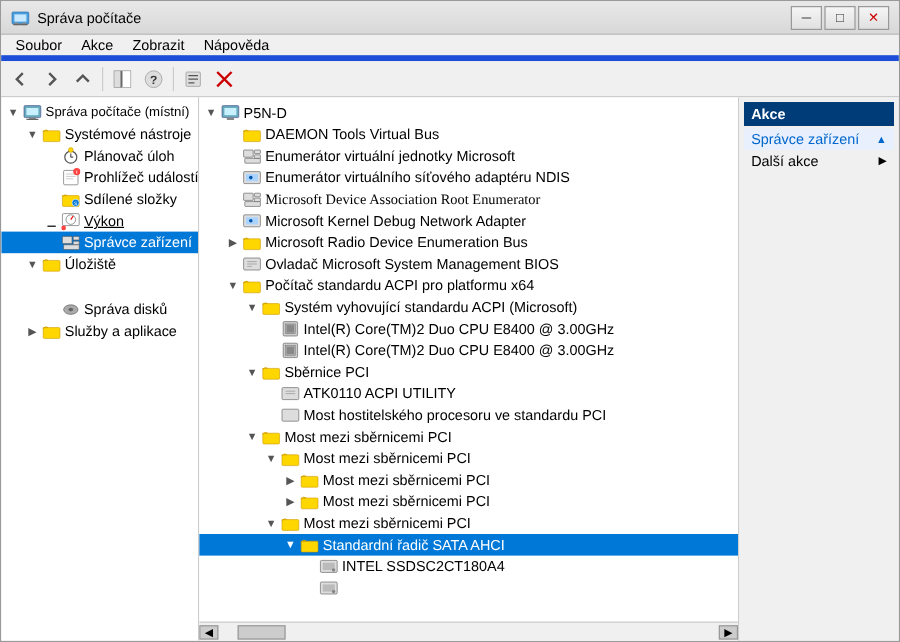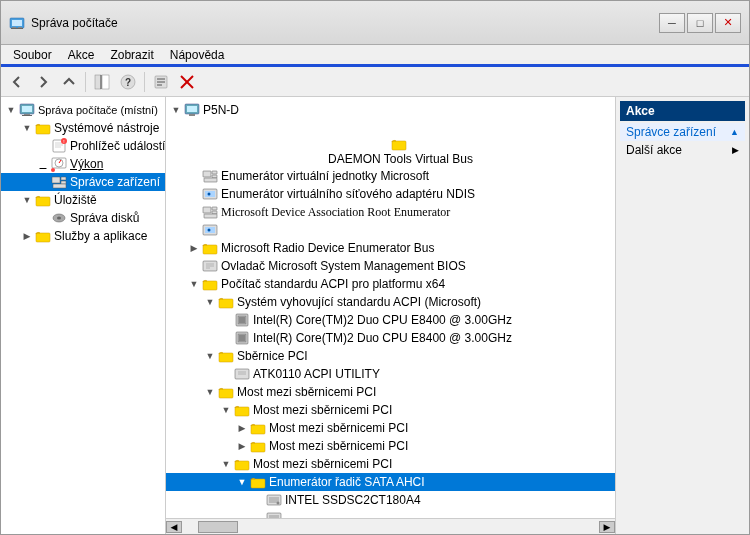--- a/index.html
+++ b/index.html
@@ -14,21 +14,21 @@
     .window {
       width: 750px;
       height: 535px;
       border: 1px solid #999;
       display: flex;
       flex-direction: column;
       background: #f0f0f0;
     }
     .title-bar {
       background: linear-gradient(to bottom, #e8e8e8, #d8d8d8);
-      height: 44px;
+      height: 28px;
       display: flex;
       align-items: center;
       padding: 0 8px;
       border-bottom: 1px solid #aaa;
       justify-content: space-between;
     }
     .title-bar-left {
       display: flex;
       align-items: center;
       gap: 6px;
@@ -61,21 +61,21 @@
       font-size: 11px;
       color: #333;
     }
     .title-btn.close { color: #c00; }
     .menu-bar {
       background: #f0f0f0;
       height: 22px;
       display: flex;
       align-items: center;
       padding: 0 4px;
-      border-bottom: 3px solid #1d4ed8;
+      border-bottom: 5px solid #1d4ed8;
     }
     .menu-item {
       padding: 2px 8px;
       cursor: pointer;
       font-size: 12px;
       color: #000;
     }
     .toolbar {
       background: #f0f0f0;
       height: 30px;
@@ -322,36 +322,60 @@
         <span class="tree-expand">▼</span>
         <span class="item-icon">
           <svg width="16" height="16" viewBox="0 0 16 16">
             <rect x="1" y="5" width="14" height="9" rx="1" fill="#ffd700" stroke="#cc9900" stroke-width="0.5"></rect>
             <path d="M1 6 Q3 3 5 5 L1 5 Z" fill="#ffd700" stroke="#cc9900" stroke-width="0.5"></path>
           </svg>
         </span>
         <span class="item-text">Systémové nástroje</span>
       </div>
 
+      <div class="left-tree-item" style="padding-left:34px;">
+        <span class="tree-expand" style="color:transparent;">▶</span>
+        <span class="item-icon">
+          <svg width="16" height="16" viewBox="0 0 16 16">
+            <circle cx="8" cy="9" r="5" fill="#fff" stroke="#555" stroke-width="1"></circle>
+            <line x1="8" y1="9" x2="8" y2="6" stroke="#555" stroke-width="1"></line>
+            <line x1="8" y1="9" x2="10" y2="9" stroke="#555" stroke-width="1"></line>
+            <circle cx="8" cy="3" r="2" fill="#ffd700" stroke="#cc9900" stroke-width="0.5"></circle>
+          </svg>
+        </span>
+        <span class="item-text">Plánovač úloh</span>
+      </div>
 
       <div class="left-tree-item" style="padding-left:34px;">
         <span class="tree-expand" style="color:transparent;">▶</span>
         <span class="item-icon">
           <svg width="16" height="16" viewBox="0 0 16 16">
             <rect x="2" y="2" width="12" height="12" rx="1" fill="#fff" stroke="#555" stroke-width="0.5"></rect>
             <line x1="4" y1="5" x2="12" y2="5" stroke="#aaa" stroke-width="0.5"></line>
             <line x1="4" y1="7" x2="12" y2="7" stroke="#aaa" stroke-width="0.5"></line>
             <line x1="4" y1="9" x2="10" y2="9" stroke="#aaa" stroke-width="0.5"></line>
             <circle cx="13" cy="3" r="3" fill="#ff4444"></circle>
             <text x="13" y="5" text-anchor="middle" font-size="4" fill="#fff" font-weight="bold">!</text>
           </svg>
         </span>
         <span class="item-text">Prohlížeč událostí</span>
       </div>
 
+      <div class="left-tree-item" style="padding-left:34px;">
+        <span class="tree-expand" style="color:transparent;">▶</span>
+        <span class="item-icon">
+          <svg width="16" height="16" viewBox="0 0 16 16">
+            <rect x="1" y="5" width="14" height="9" rx="1" fill="#ffd700" stroke="#cc9900" stroke-width="0.5"></rect>
+            <path d="M1 6 Q3 3 5 5 L1 5 Z" fill="#ffd700" stroke="#cc9900" stroke-width="0.5"></path>
+            <circle cx="12" cy="11" r="3" fill="#0078d7" stroke="#fff" stroke-width="0.5"></circle>
+            <text x="12" y="13" text-anchor="middle" font-size="4" fill="#fff">S</text>
+          </svg>
+        </span>
+        <span class="item-text">Sdílené složky</span>
+      </div>
 
       <div class="left-tree-item" style="padding-left:34px;text-decoration:underline;">
         <span class="tree-expand" style="color:transparent;">▶</span>
         <span class="item-icon">
           <svg width="16" height="16" viewBox="0 0 16 16">
             <rect x="1" y="2" width="14" height="10" rx="1" fill="#fff" stroke="#555" stroke-width="0.5"></rect>
             <circle cx="8" cy="7" r="4" fill="none" stroke="#555" stroke-width="0.5"></circle>
             <line x1="8" y1="7" x2="10" y2="4" stroke="#f00" stroke-width="1"></line>
             <circle cx="2" cy="14" r="2" fill="#ff4444"></circle>
           </svg>
@@ -376,21 +400,21 @@
         <span class="tree-expand">▼</span>
         <span class="item-icon">
           <svg width="16" height="16" viewBox="0 0 16 16">
             <rect x="1" y="5" width="14" height="9" rx="1" fill="#ffd700" stroke="#cc9900" stroke-width="0.5"></rect>
             <path d="M1 6 Q3 3 5 5 L1 5 Z" fill="#ffd700" stroke="#cc9900" stroke-width="0.5"></path>
           </svg>
         </span>
         <span class="item-text">Úložiště</span>
       </div>
 
-      <div class="left-tree-item" style="padding-left:34px;">
+      <div class="left-tree-item" style="padding-left:34px;margin-top:20px;">
         <span class="tree-expand" style="color:transparent;">▶</span>
         <span class="item-icon">
           <svg width="16" height="16" viewBox="0 0 16 16">
             <ellipse cx="8" cy="8" rx="6" ry="4" fill="#aaa" stroke="#555" stroke-width="0.5"></ellipse>
             <ellipse cx="8" cy="8" rx="2" ry="1.5" fill="#666"></ellipse>
           </svg>
         </span>
         <span class="item-text">Správa disků</span>
       </div>
 
@@ -414,21 +438,21 @@
           <span class="item-icon">
             <svg width="16" height="16" viewBox="0 0 16 16">
               <rect x="1" y="2" width="14" height="10" rx="1" fill="#6ab" stroke="#448" stroke-width="0.5"></rect>
               <rect x="3" y="4" width="10" height="6" fill="#c8f0ff"></rect>
               <rect x="5" y="12" width="6" height="2" fill="#888"></rect>
             </svg>
           </span>
           <span class="item-text">P5N-D</span>
         </div>
 
-        <div class="tree-item" style="padding-left:20px;flex-direction:column;">
+        <div class="tree-item" style="padding-left:20px;">
           <span class="tree-expand" style="color:transparent;">▶</span>
           <span class="item-icon">
             <svg width="16" height="16" viewBox="0 0 16 16">
               <rect x="1" y="5" width="14" height="9" rx="1" fill="#ffd700" stroke="#cc9900" stroke-width="0.5"></rect>
               <path d="M1 6 Q3 3 5 5 L1 5 Z" fill="#ffd700" stroke="#cc9900" stroke-width="0.5"></path>
             </svg>
           </span>
           <span class="item-text">DAEMON Tools Virtual Bus</span>
         </div>
 
@@ -472,31 +496,32 @@
 
         <div class="tree-item" style="padding-left:20px;">
           <span class="tree-expand" style="color:transparent;">▶</span>
           <span class="item-icon">
             <svg width="16" height="16" viewBox="0 0 16 16">
               <rect x="1" y="3" width="14" height="10" rx="1" fill="#ddd" stroke="#555" stroke-width="0.5"></rect>
               <rect x="3" y="5" width="10" height="6" fill="#aad4ff"></rect>
               <circle cx="7" cy="8" r="1.5" fill="#0055aa"></circle>
             </svg>
           </span>
+          <span class="item-text">Microsoft Kernel Debug Network Adapter</span>
         </div>
 
         <div class="tree-item" style="padding-left:20px;">
           <span class="tree-expand">▶</span>
           <span class="item-icon">
             <svg width="16" height="16" viewBox="0 0 16 16">
               <rect x="1" y="5" width="14" height="9" rx="1" fill="#ffd700" stroke="#cc9900" stroke-width="0.5"></rect>
               <path d="M1 6 Q3 3 5 5 L1 5 Z" fill="#ffd700" stroke="#cc9900" stroke-width="0.5"></path>
             </svg>
           </span>
-          <span class="item-text">Microsoft Radio Device Enumerator Bus</span>
+          <span class="item-text">Microsoft Radio Device Enumeration Bus</span>
         </div>
 
 
         <div class="tree-item" style="padding-left:20px;">
           <span class="tree-expand" style="color:transparent;">▶</span>
           <span class="item-icon">
             <svg width="16" height="16" viewBox="0 0 16 16">
               <rect x="1" y="3" width="14" height="10" rx="1" fill="#ddd" stroke="#555" stroke-width="0.5"></rect>
               <line x1="4" y1="6" x2="12" y2="6" stroke="#888" stroke-width="0.5"></line>
               <line x1="4" y1="8" x2="12" y2="8" stroke="#888" stroke-width="0.5"></line>
@@ -568,20 +593,29 @@
           <span class="item-icon">
             <svg width="16" height="16" viewBox="0 0 16 16">
               <rect x="1" y="3" width="14" height="10" rx="1" fill="#ddd" stroke="#555" stroke-width="0.5"></rect>
               <line x1="4" y1="6" x2="12" y2="6" stroke="#888" stroke-width="0.5"></line>
               <line x1="4" y1="8" x2="12" y2="8" stroke="#888" stroke-width="0.5"></line>
             </svg>
           </span>
           <span class="item-text">ATK0110 ACPI UTILITY</span>
         </div>
 
+        <div class="tree-item" style="padding-left:52px;">
+          <span class="tree-expand" style="color:transparent;">▶</span>
+          <span class="item-icon">
+            <svg width="16" height="16" viewBox="0 0 16 16">
+              <rect x="1" y="3" width="14" height="10" rx="1" fill="#ddd" stroke="#555" stroke-width="0.5"></rect>
+            </svg>
+          </span>
+          <span class="item-text">Most hostitelského procesoru ve standardu PCI</span>
+        </div>
 
         <div class="tree-item" style="padding-left:36px;">
           <span class="tree-expand">▼</span>
           <span class="item-icon">
             <svg width="16" height="16" viewBox="0 0 16 16">
               <rect x="1" y="5" width="14" height="9" rx="1" fill="#ffd700" stroke="#cc9900" stroke-width="0.5"></rect>
               <path d="M1 6 Q3 3 5 5 L1 5 Z" fill="#ffd700" stroke="#cc9900" stroke-width="0.5"></path>
             </svg>
           </span>
           <span class="item-text">Most mezi sběrnicemi PCI</span>
@@ -632,21 +666,21 @@
         </div>
 
         <div class="tree-item selected" style="padding-left:68px;">
           <span class="tree-expand" style="color:#fff;">▼</span>
           <span class="item-icon">
             <svg width="16" height="16" viewBox="0 0 16 16">
               <rect x="1" y="5" width="14" height="9" rx="1" fill="#ffd700" stroke="#cc9900" stroke-width="0.5"></rect>
               <path d="M1 6 Q3 3 5 5 L1 5 Z" fill="#ffd700" stroke="#cc9900" stroke-width="0.5"></path>
             </svg>
           </span>
-          <span class="item-text" style="color:#fff;">Enumerátor řadič SATA AHCI</span>
+          <span class="item-text" style="color:#fff;">Standardní řadič SATA AHCI</span>
         </div>
 
         <div class="tree-item" style="padding-left:84px;">
           <span class="tree-expand" style="color:transparent;">▶</span>
           <span class="item-icon">
             <svg width="16" height="16" viewBox="0 0 16 16">
               <rect x="1" y="3" width="14" height="10" rx="1" fill="#ddd" stroke="#555" stroke-width="0.5"></rect>
               <rect x="3" y="5" width="10" height="6" fill="#bbb"></rect>
               <circle cx="12" cy="11" r="1.5" fill="#888"></circle>
             </svg>

